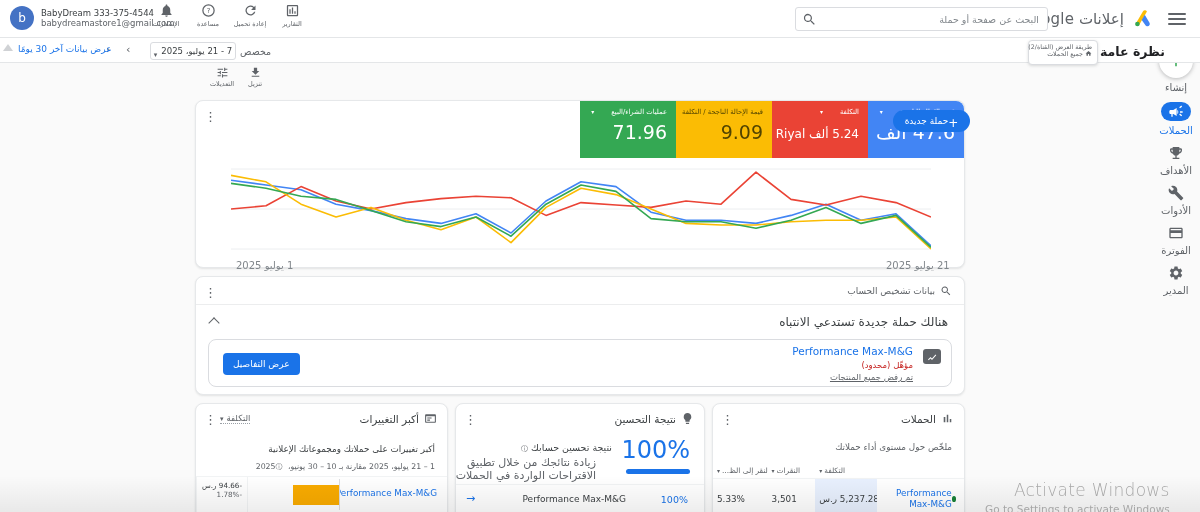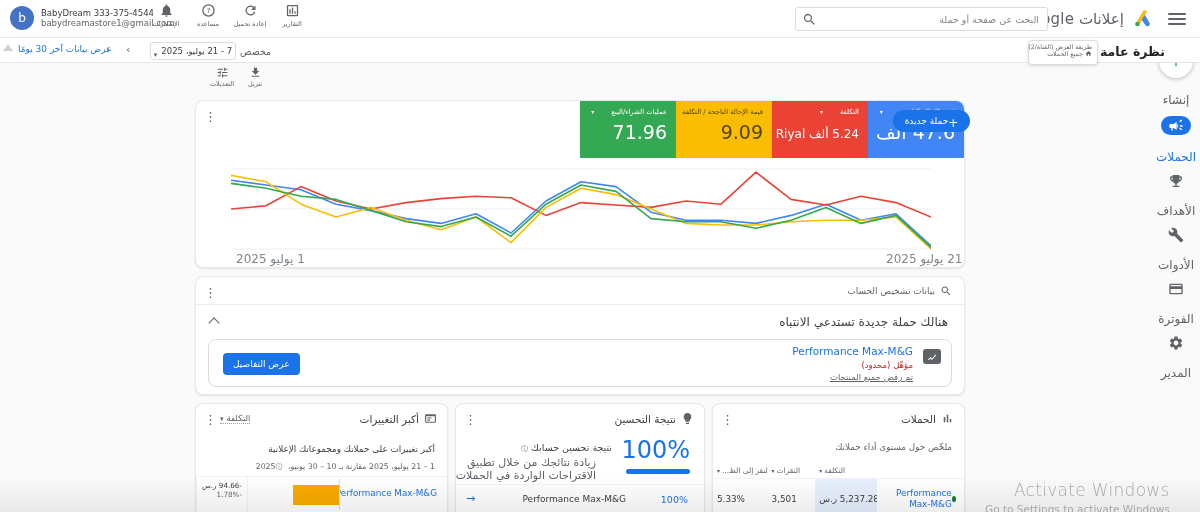--- a/index.html
+++ b/index.html
@@ -45,21 +45,21 @@
   .chev.prev::before { content:"›"; }
   .chev.next::before { content:"‹"; }
   .last30 { position:absolute; left:18px; top:6px; font-size:9px; color:#1a73e8; cursor:pointer; white-space:nowrap; }
   .corner-tri { position:absolute; left:3px; top:6px; width:0; height:0; border-left:5px solid transparent; border-right:5px solid transparent; border-bottom:7px solid #c4c7cb; opacity:.8; }
 
   
   .rail { position:absolute; top:38px; left:1152px; width:48px; height:474px; display:flex; flex-direction:column; align-items:center; z-index:20; }
   .create-wrap { margin-top:6px; display:flex; flex-direction:column; align-items:center; cursor:pointer; }
   .create-circle { width:34px; height:34px; border-radius:50%; background:#fff; box-shadow:0 1px 4px rgba(60,64,67,.35); display:flex; align-items:center; justify-content:center; }
   .create-circle svg { width:18px; height:18px; }
-  .rail-lbl { font-size:12px; color:#5f6368; margin-top:15px; white-space:nowrap; }
+  .rail-lbl { font-size:10px; color:#5f6368; margin-top:4px; white-space:nowrap; }
   .rail-item { margin-top:9px; display:flex; flex-direction:column; align-items:center; cursor:pointer; }
   .rail-item svg { width:16px; height:16px; }
   .pill { width:30px; height:19px; border-radius:10px; display:flex; align-items:center; justify-content:center; }
   .rail-item.active .pill { background:#1a73e8; }
   .rail-item.active .rail-lbl { color:#1a73e8; }
 
   
   .new-campaign { position:absolute; left:893px; top:67px; width:77px; height:22px; background:#1a73e8; border-radius:12px; color:#fff; display:flex; align-items:center; justify-content:center; cursor:pointer; z-index:10;margin-top:43px; }
   .new-campaign .plus::before { content:"+"; font-size:12px; }
   .new-campaign .nc-lbl { font-size:9px; white-space:nowrap; }
@@ -81,21 +81,21 @@
   .metric .mlabel { font-size:6.8px; color:#fff; text-align:right; display:flex; justify-content:flex-start; gap:17px; white-space:nowrap; overflow:hidden; }
   .metric .mlabel .caret::before { content:"▾"; font-size:6px; }
   .metric .mvalue { font-size:19px; color:#fff; text-align:right; margin-top:5px; white-space:nowrap; }
   .m-blue { background:#4285f4; border-top-right-radius:8px; }
   .m-red { background:#ea4335; }
   .m-red .mvalue { font-size:12px; margin-top:11px; }
   .m-yellow { background:#fbbc04; }
   .m-yellow .mlabel, .m-yellow .mvalue { color:#514300; }
   .m-green { background:#34a853; }
   #trend-svg { position:absolute; left:35px; top:62px; }
-  .xlabel { position:absolute; font-size:12px; color:#80868b; top:151px; }
+  .xlabel { position:absolute; font-size:10px; color:#80868b; top:159px; }
   .xlabel.start { left:40px; }
   .xlabel.end { left:690px; }
 
   
   .diag-card { left:195px; top:276px; width:770px; height:119px; }
   .diag-header { position:absolute; top:0; left:0; right:0; height:28px; border-bottom:1px solid #ecedee; }
   .diag-title { position:absolute; right:12px; top:8px; font-size:9px; color:#5f6368; display:flex; align-items:center; gap:5px; }
   .diag-title svg { width:12px; height:12px; }
   .diag-section { position:absolute; right:16px; top:38px; font-size:12px; color:#3c4043; }
   .chev-up { position:absolute; left:14px; top:42px; width:8px; height:8px; border-left:1.6px solid #5f6368; border-top:1.6px solid #5f6368; transform:rotate(45deg); cursor:pointer; }

